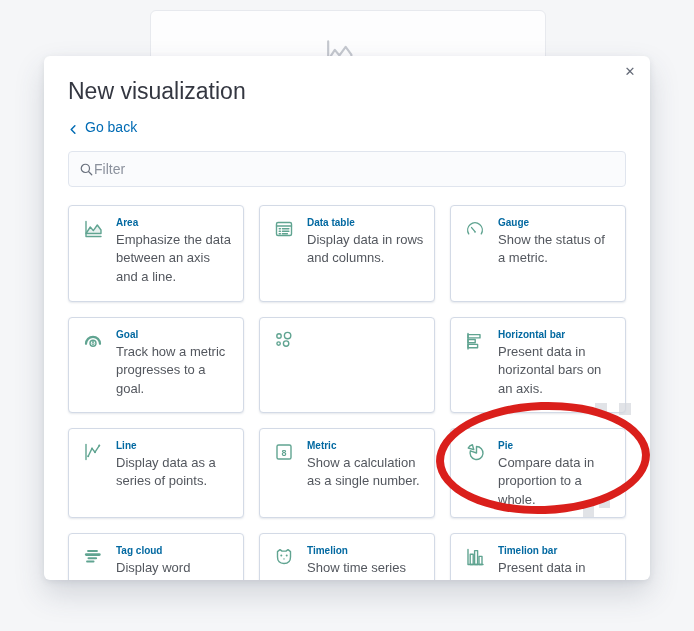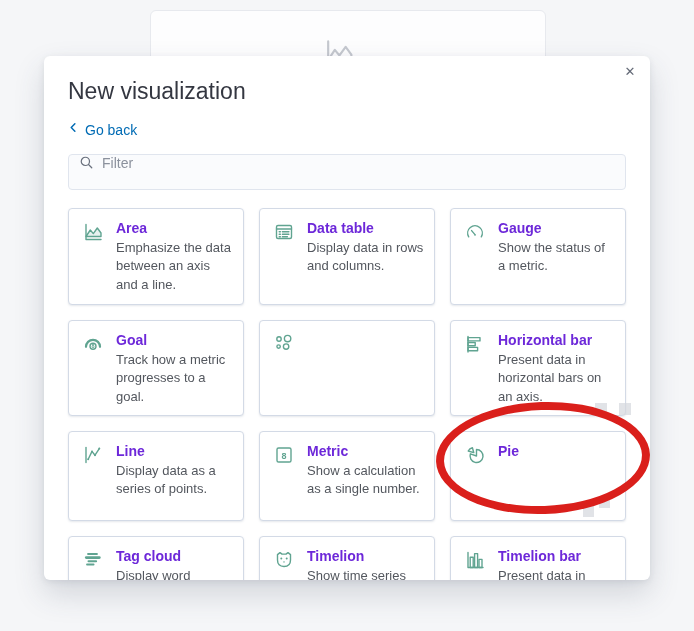--- a/index.html
+++ b/index.html
@@ -21,46 +21,46 @@
     box-shadow:0 14px 30px rgba(55,65,90,.18), 0 2px 6px rgba(55,65,90,.10);
     padding:18px 24px;
   }
   .close-btn {
     position:absolute; top:6px; right:10px; width:20px; height:20px;
     border:none; background:transparent; color:#646a77; font-size:13px;
     cursor:pointer; font-family:inherit; line-height:20px;
   }
   .modal-title { font-size:23px; font-weight:400; color:#343741; margin:4px 0 14px; }
   .back-link {
-    display:inline-flex; align-items:flex-start; gap:6px; color:#006BB4;
+    display:inline-flex; align-items:flex-end; gap:6px; color:#006BB4;
     font-size:14px; font-weight:500; text-decoration:none; margin-bottom:16px; cursor:pointer;
   }
   .filter-box {
-    display:flex; align-items:flex-start; gap:8px; height:36px;
+    display:flex; align-items:center; height:36px;
     background:#fafbfd; border:1px solid #e0e5ee; border-radius:4px;
     padding:0 10px; margin-bottom:18px;
   }
   .filter-box input {
     flex:1; border:none; outline:none; background:transparent;
     font-size:14px; color:#343741; font-family:inherit;
   }
   .filter-box input::placeholder { color:#8b919d; }
 
   .grid {
     display:grid; grid-template-columns:repeat(3, 1fr);
     grid-template-rows:97px 96px 90px 96px; gap:15px;
   }
   .card {
     display:flex; gap:12px; background:#fff; border:1px solid #d3dae6;
     border-radius:4px; padding:11px 10px 11px 13px; cursor:pointer;
     box-shadow:0 1px 2px rgba(152,162,179,.25); overflow:hidden;
   }
   .card-icon { flex:0 0 22px; width:22px; height:22px; padding-top:1px; }
   .card-icon svg { width:22px; height:22px; display:block; }
-  .card-title { font-size:14px; font-weight:700; color:#6d28d9; margin-bottom:3px; }
+  .card-title { font-size:10px; font-weight:700; color:#0369a1; margin-bottom:3px; }
   .card-desc { font-size:13px; line-height:1.42; color:#53575e; }
 
   
   .red-circle {
     position:absolute; left:436px; top:402px; width:214px; height:112px;
     border:8px solid #da1f1b; border-radius:50%;
     transform:rotate(-2deg); pointer-events:none; z-index:30;
   }
   .handle {
     position:absolute; background:#d4d7dd; opacity:.7; z-index:25; pointer-events:none;
@@ -217,20 +217,21 @@
 
   <div class="card">
     <span class="card-icon">
             <svg viewBox="0 0 22 22" fill="none" stroke="#60A491" stroke-width="1.4" stroke-linecap="round" stroke-linejoin="round">
               <path d="M12.5 12 L12.5 5.5 A6.5 6.5 0 1 1 6.4 9.8 Z"></path>
               <path d="M9.8 8.6 L8.4 3.7 A6.6 6.6 0 0 0 4.2 7 Z"></path>
             </svg>
           </span>
     <div class="card-text">
       <div class="card-title">Pie</div>
+      <div class="card-desc">Compare data in proportion to a whole.</div>
     </div>
   </div>
 
   <div class="card">
     <span class="card-icon">
             <svg viewBox="0 0 22 22" fill="none" stroke="#60A491" stroke-width="1.4" stroke-linecap="round" stroke-linejoin="round">
               <path d="M6 5h9" stroke-width="1.8"></path>
               <path d="M4.2 8.6h13.2" stroke-width="2.6"></path>
               <path d="M6.5 12.2h7.6" stroke-width="2"></path>
               <path d="M5 15.5h6.6" stroke-width="1.8"></path>

